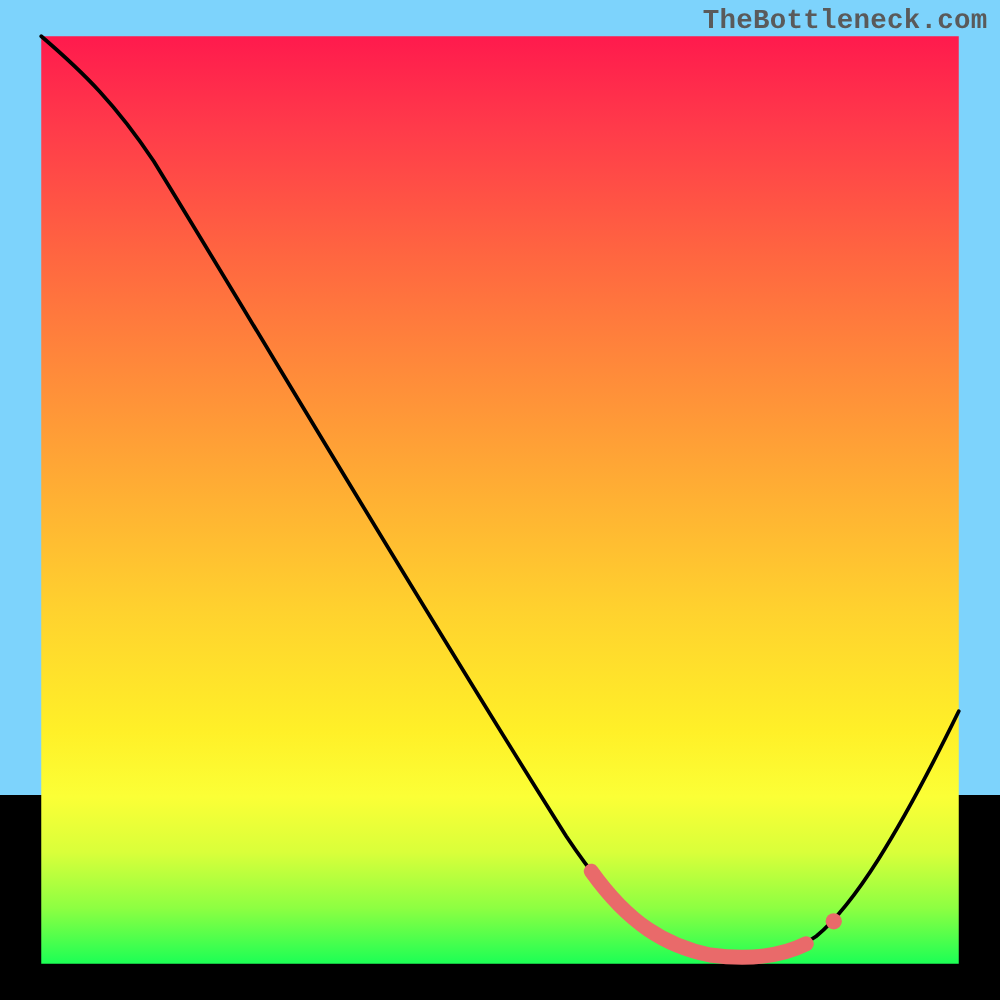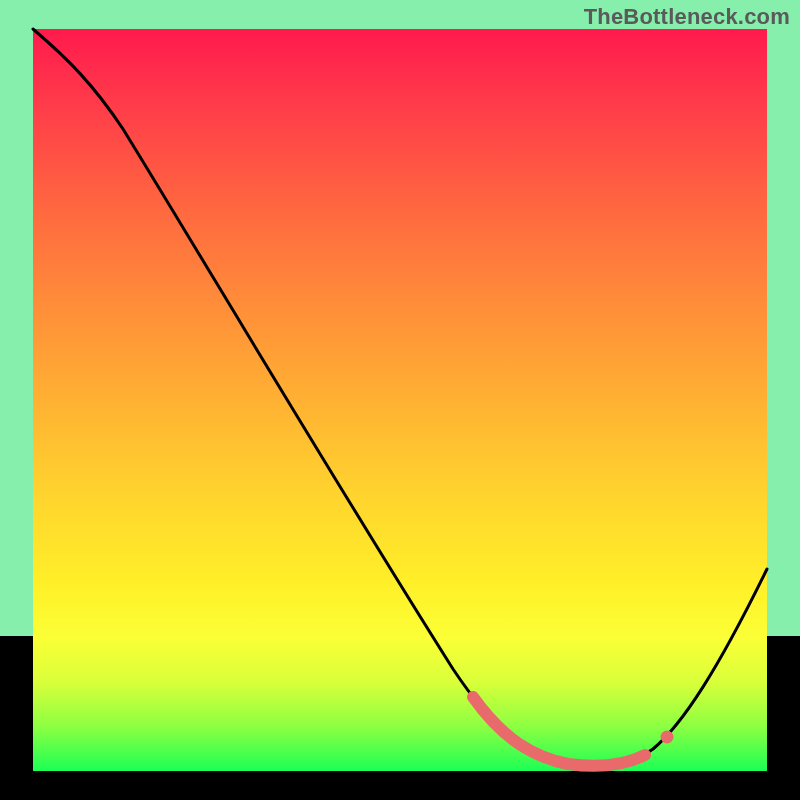--- a/index.html
+++ b/index.html
@@ -8,21 +8,22 @@
     width: 800px;
     height: 800px;
     background: #000;
     overflow: hidden;
     font-family: Arial, Helvetica, sans-serif;
   }
   .frame {
     position: relative;
     width: 800px;
     height: 636px;
-    background: #86efac;
+    background: #7dd3fc;
+    font-family: Liberation Mono, monospace;
   }
   .watermark {
     position: absolute;
     top: 4px;
     right: 10px;
     font-size: 22px;
     font-weight: 600;
     color: #5a5a5a;
     letter-spacing: 0.2px;
     z-index: 5;

